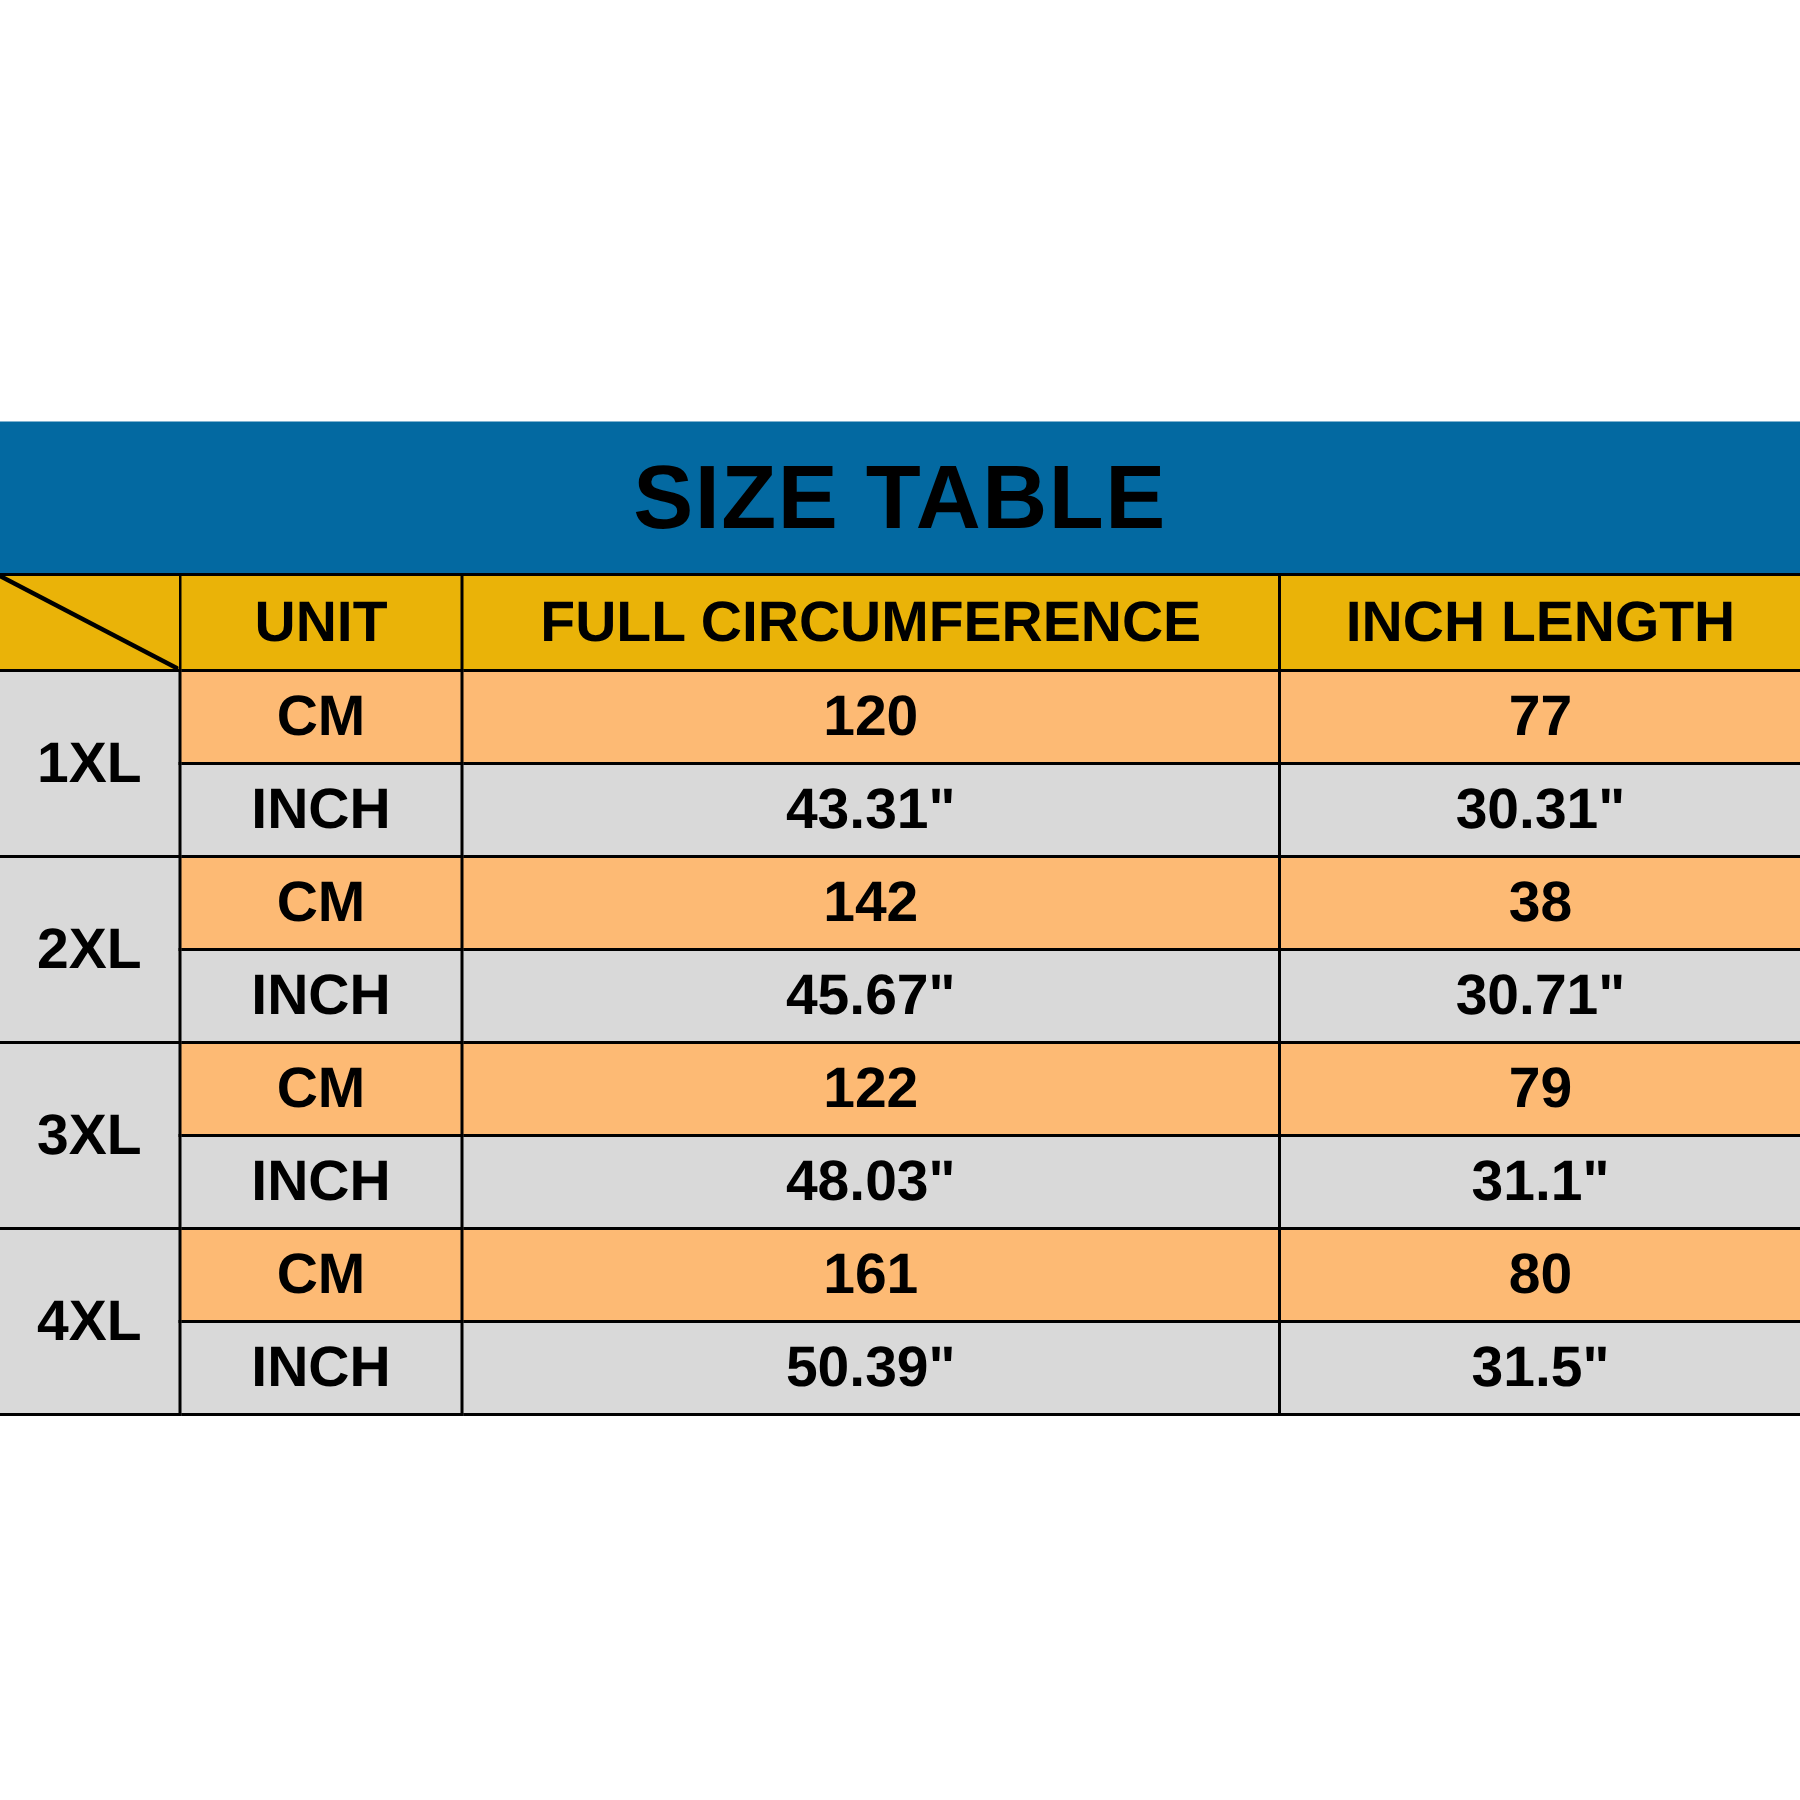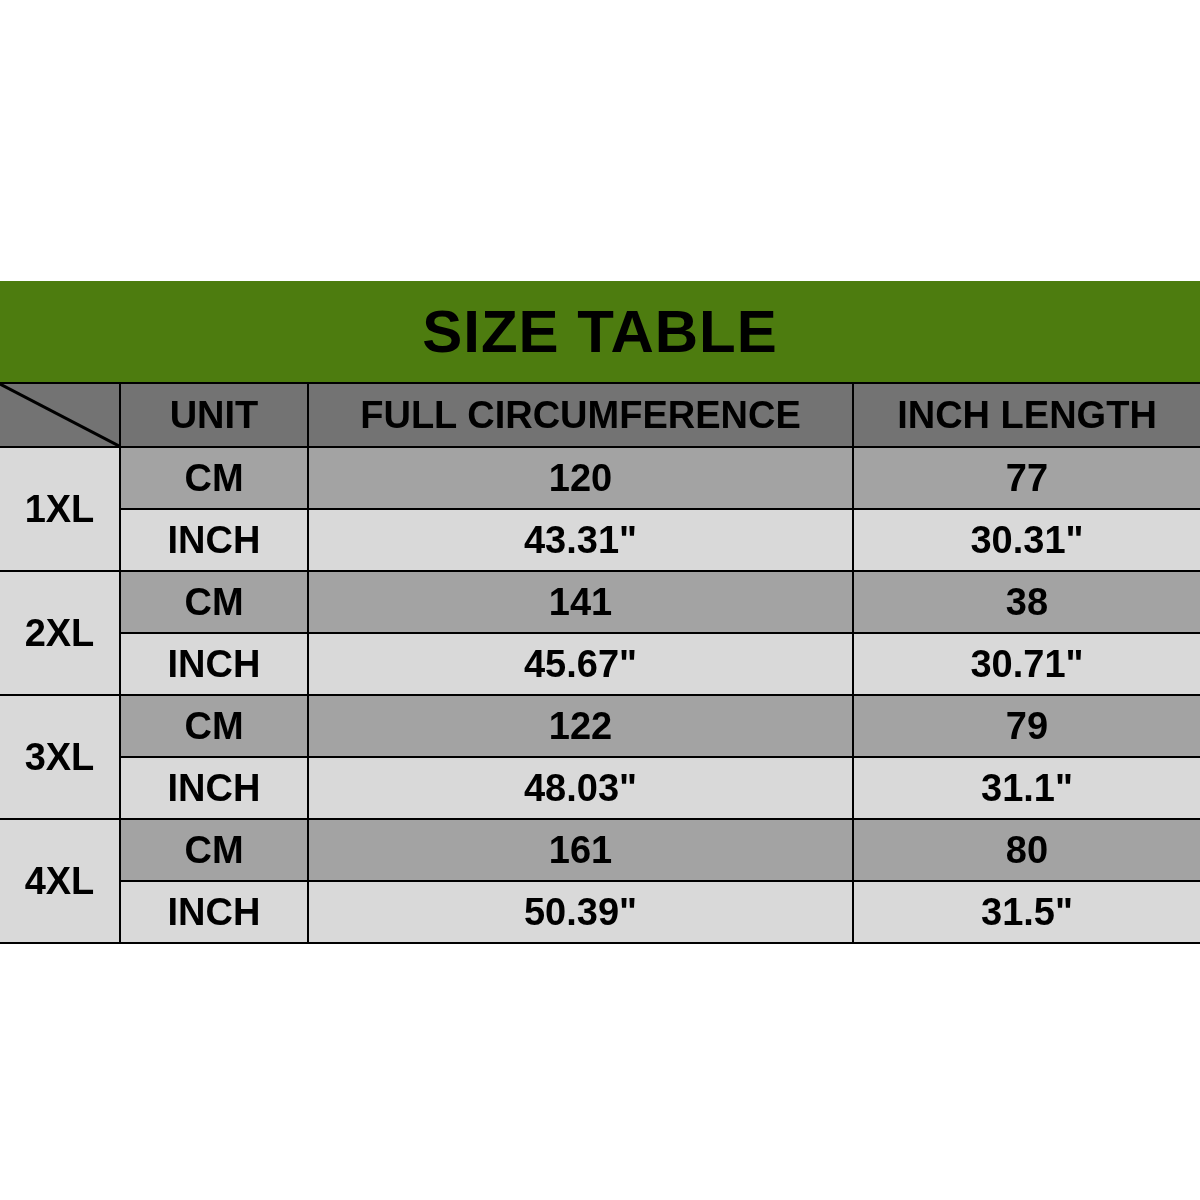--- a/index.html
+++ b/index.html
@@ -33,32 +33,32 @@
     border: 2px solid #000000;
     padding: 0;
     text-align: center;
     vertical-align: middle;
     color: #000000;
     font-weight: bold;
   }
 
   
   .title-cell {
-    background: #4d7c0f;
+    background: #0369a1;
     height: 101px;
     font-size: 60px;
     letter-spacing: 1px;
     border-left: none !important;
     border-right: none !important;
     border-top: none !important;
   }
 
   
   .header-row td {
-    background: #737373;
+    background: #eab308;
     height: 62px;
     font-size: 38px;
   }
   .corner-cell {
     background: #ffffff;
     position: relative;
     padding: 0;
     border-left: none !important;
   }
   .corner-cell svg {
@@ -72,21 +72,21 @@
 
   
   .size-cell {
     background: #d9d9d9;
     font-size: 40px;
     border-left: none !important;
   }
 
   
   .row-cm td {
-    background: #a3a3a3;
+    background: #fdba74;
     height: 60px;
     font-size: 38px;
   }
   .row-inch td {
     background: #d9d9d9;
     height: 60px;
     font-size: 38px;
     margin-top: 44px;
   }
   .row-cm td.size-cell,
@@ -141,21 +141,21 @@
       </tr>
       <tr class="row-inch">
         <td>INCH</td>
         <td>43.31"</td>
         <td class="last-col">30.31"</td>
       </tr>
 
       <tr class="row-cm">
         <td class="size-cell" rowspan="2">2XL</td>
         <td>CM</td>
-        <td>141</td>
+        <td>142</td>
         <td class="last-col">38</td>
       </tr>
       <tr class="row-inch">
         <td>INCH</td>
         <td>45.67"</td>
         <td class="last-col">30.71"</td>
       </tr>
 
       <tr class="row-cm">
         <td class="size-cell" rowspan="2">3XL</td>

